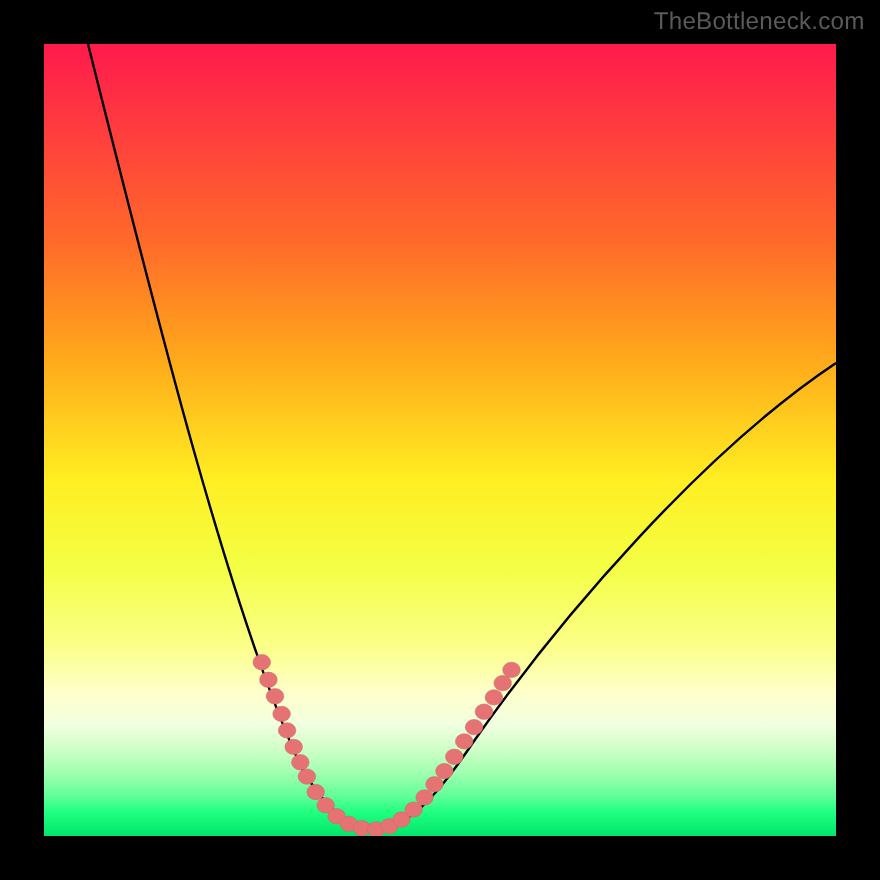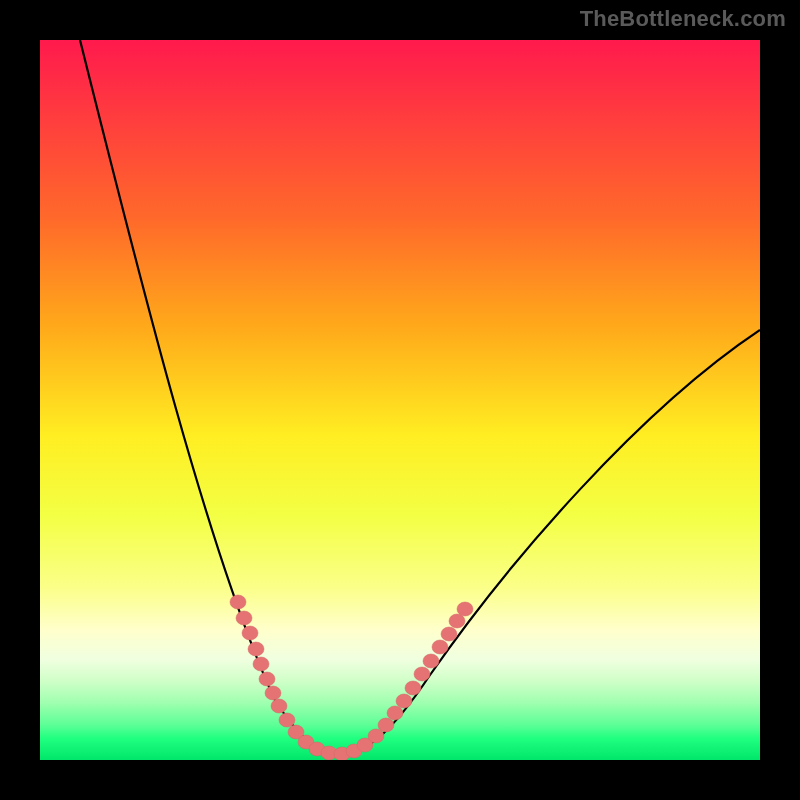--- a/index.html
+++ b/index.html
@@ -41,21 +41,21 @@
       #20ff80 97%,
       #00e66a 100%
     );
   }
   .watermark {
     position: absolute;
     top: 6px;
     right: 14px;
     color: #5a5a5a;
     font-size: 22px;
-    font-weight: 700;
+    font-weight: 400;
     letter-spacing: 0.2px;
     user-select: none;
   }
   svg.curve {
     position: absolute;
     left: 0;
     top: 0;
     width: 720px;
     height: 720px;
   }

